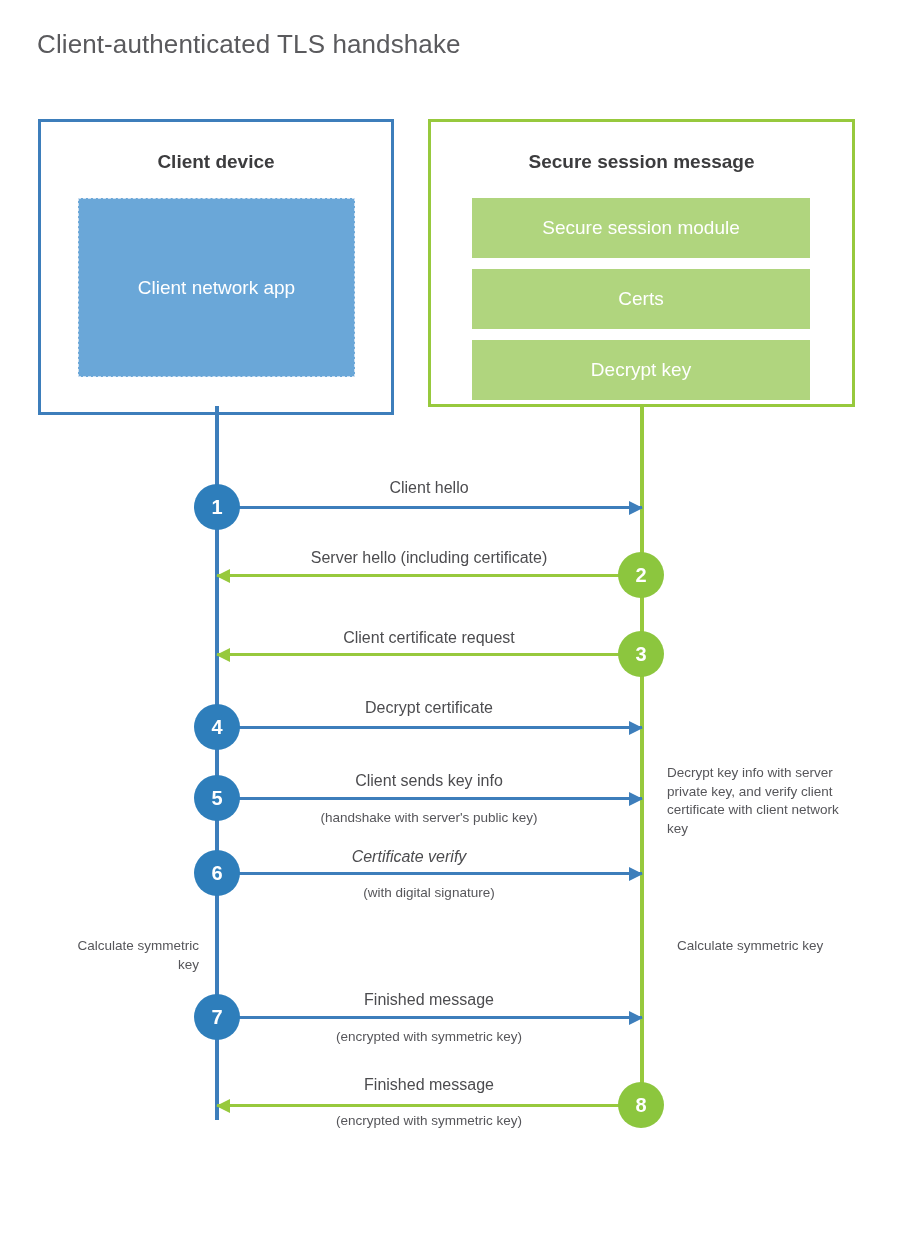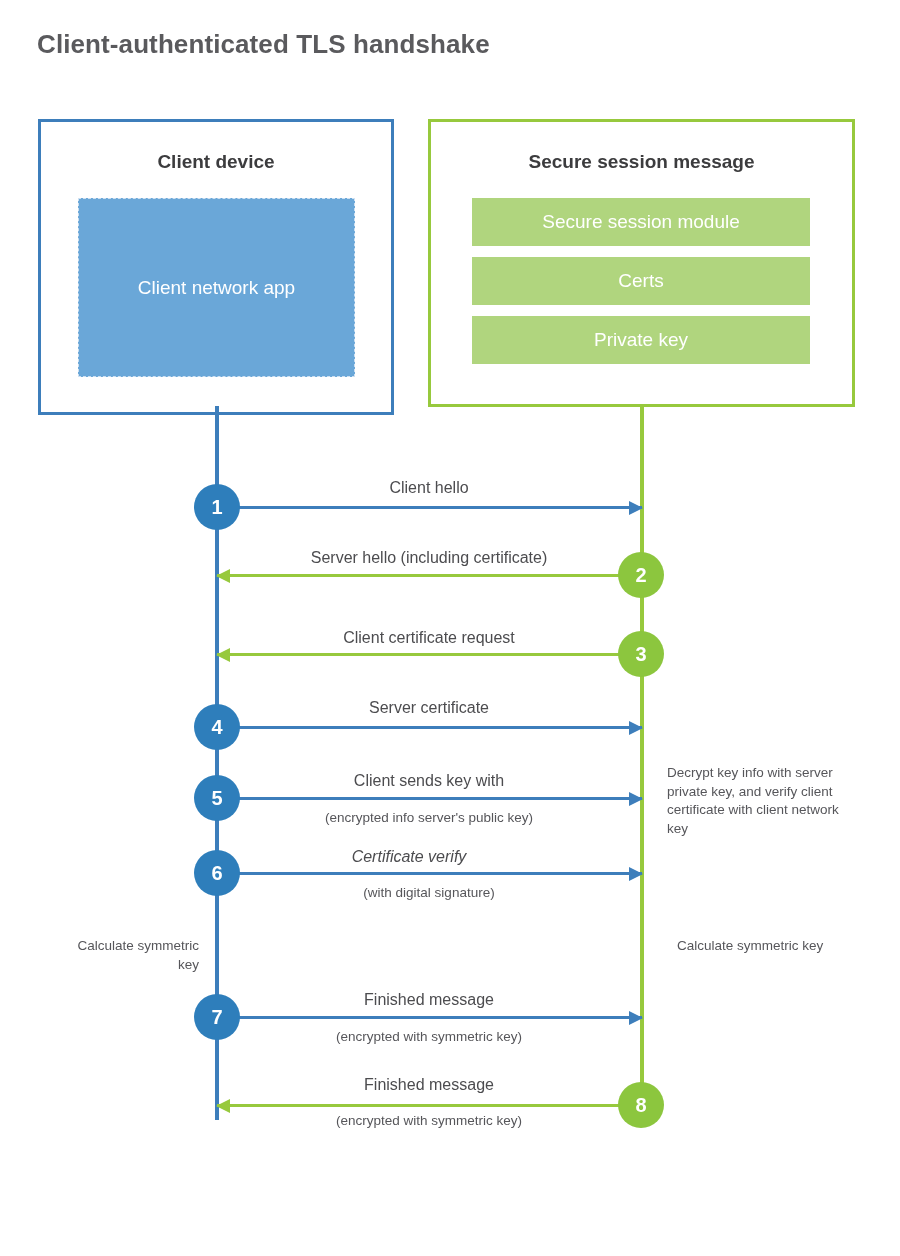--- a/index.html
+++ b/index.html
@@ -24,21 +24,21 @@
     width: 900px;
     height: 1256px;
   }
 
   
   .page-title {
     position: absolute;
     left: 37px;
     top: 29px;
     font-size: 26px;
-    font-weight: 700;
+    font-weight: 400;
     letter-spacing: 0.1px;
     color: #5a5a5d;
     white-space: nowrap;
   }
 
   
   .party-box {
     position: absolute;
     background: #ffffff;
   }
@@ -88,21 +88,21 @@
   }
 
   
   .server-bars {
     position: absolute;
     left: 41px;
     top: 76px;
     width: 338px;
   }
   .server-bar {
-    height: 48px;
+    height: 60px;
     background: #b0d57e;
     color: #ffffff;
     font-size: 19px;
     font-weight: 300;
     display: flex;
     align-items: center;
     justify-content: center;
     margin-bottom: 11px;
   }
   .server-bar:last-child { margin-bottom: 0; }
@@ -226,21 +226,21 @@
   <div class="party-box client">
     <div class="party-title">Client device</div>
     <div class="client-app">Client network app</div>
   </div>
 
   <div class="party-box server">
     <div class="party-title">Secure session message</div>
     <div class="server-bars">
       <div class="server-bar">Secure session module</div>
       <div class="server-bar">Certs</div>
-      <div class="server-bar">Private key</div>
+      <div class="server-bar">Decrypt key</div>
     </div>
   </div>
 
   <div class="lifeline client-line"></div>
   <div class="lifeline server-line"></div>
 
   <div class="arrow to-server" style="left:217px; top:506px; width:425px;">
     <span class="head"></span>
   </div>
   <div class="msg-label" style="left:429px; top:479px;">Client hello</div>
@@ -254,28 +254,28 @@
 
   <div class="arrow to-client" style="left:217px; top:653px; width:425px;">
     <span class="head"></span>
   </div>
   <div class="msg-label" style="left:429px; top:629px;">Client certificate request</div>
   <div class="step-circle green" style="left:618px; top:631px;">3</div>
 
   <div class="arrow to-server" style="left:217px; top:726px; width:425px;">
     <span class="head"></span>
   </div>
-  <div class="msg-label" style="left:429px; top:699px;">Server certificate</div>
+  <div class="msg-label" style="left:429px; top:699px;">Decrypt certificate</div>
   <div class="step-circle blue" style="left:194px; top:704px;">4</div>
 
   <div class="arrow to-server" style="left:217px; top:797px; width:425px;">
     <span class="head"></span>
   </div>
-  <div class="msg-label" style="left:429px; top:772px;">Client sends key with</div>
-  <div class="msg-sub" style="left:429px; top:810px;">(encrypted info server's public key)</div>
+  <div class="msg-label" style="left:429px; top:772px;">Client sends key info</div>
+  <div class="msg-sub" style="left:429px; top:810px;">(handshake with server's public key)</div>
   <div class="step-circle blue" style="left:194px; top:775px;">5</div>
 
   <div class="arrow to-server" style="left:217px; top:872px; width:425px;">
     <span class="head"></span>
   </div>
   <div class="msg-label" style="left:409px; top:848px;font-style:italic;">Certificate verify</div>
   <div class="msg-sub" style="left:429px; top:885px;">(with digital signature)</div>
   <div class="step-circle blue" style="left:194px; top:850px;">6</div>
 
   <div class="arrow to-server" style="left:217px; top:1016px; width:425px;">

